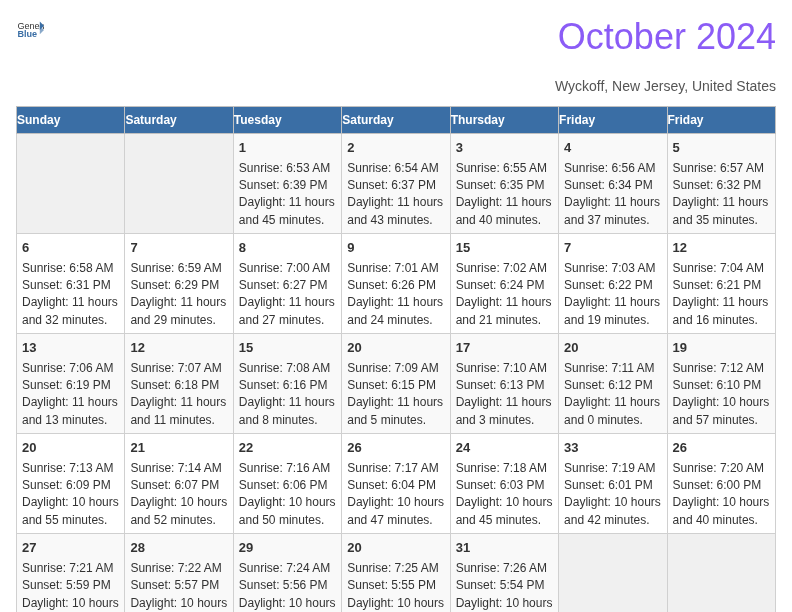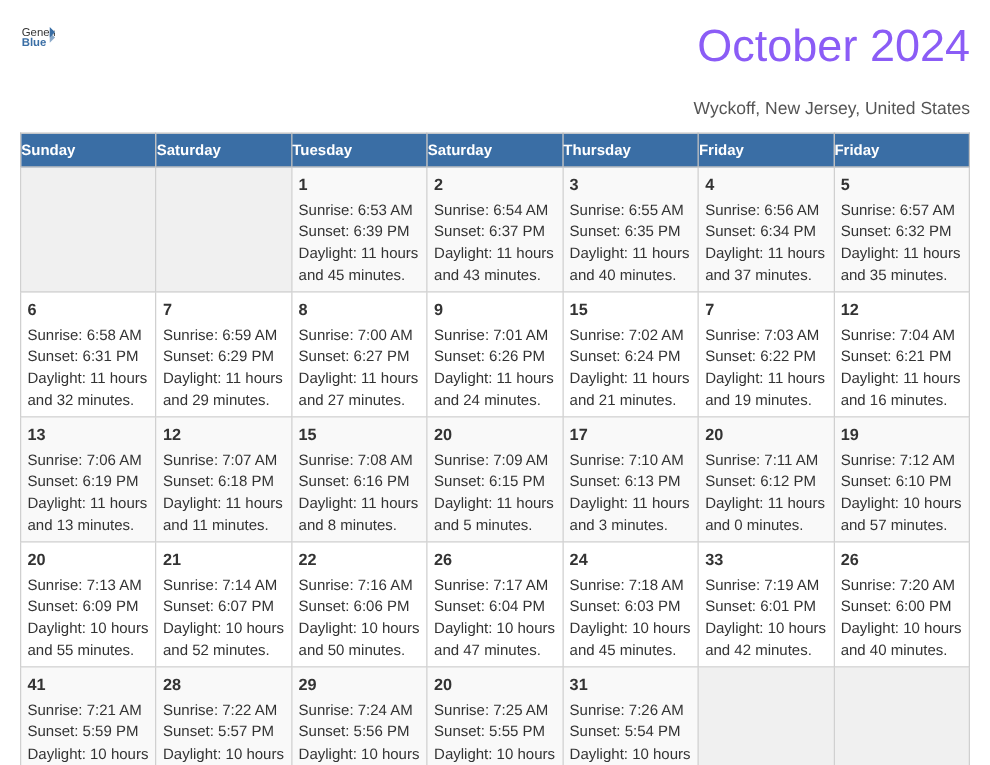--- a/index.html
+++ b/index.html
@@ -208,21 +208,21 @@
           <span class="day-num">33</span>
           <div class="cell-text">Sunrise: 7:19 AM<br>Sunset: 6:01 PM<br>Daylight: 10 hours and 42 minutes.</div>
         </td>
         <td>
           <span class="day-num">26</span>
           <div class="cell-text">Sunrise: 7:20 AM<br>Sunset: 6:00 PM<br>Daylight: 10 hours and 40 minutes.</div>
         </td>
       </tr>
       <tr class="row-alt">
         <td>
-          <span class="day-num">41</span>
+          <span class="day-num">27</span>
           <div class="cell-text">Sunrise: 7:21 AM<br>Sunset: 5:59 PM<br>Daylight: 10 hours and 37 minutes.</div>
         </td>
         <td>
           <span class="day-num">28</span>
           <div class="cell-text">Sunrise: 7:22 AM<br>Sunset: 5:57 PM<br>Daylight: 10 hours and 35 minutes.</div>
         </td>
         <td>
           <span class="day-num">29</span>
           <div class="cell-text">Sunrise: 7:24 AM<br>Sunset: 5:56 PM<br>Daylight: 10 hours and 32 minutes.</div>
         </td>

